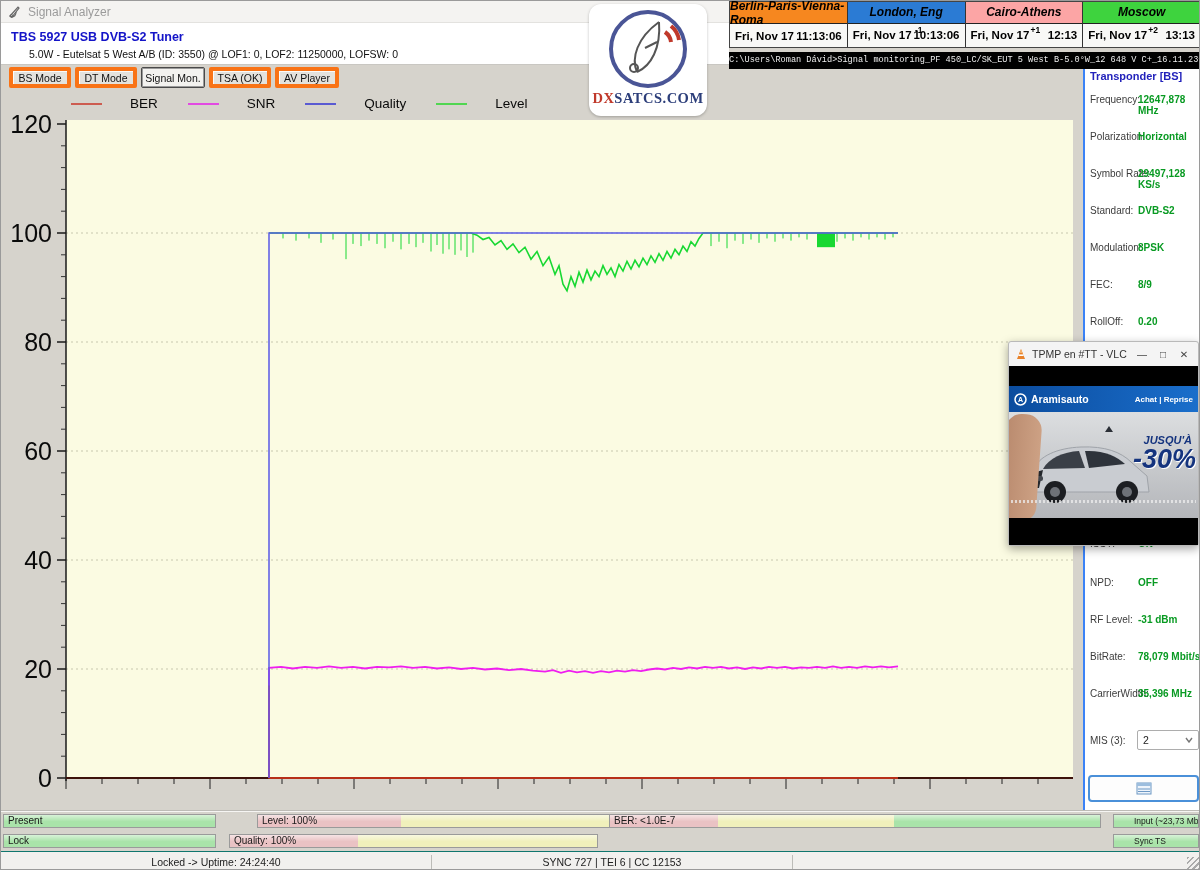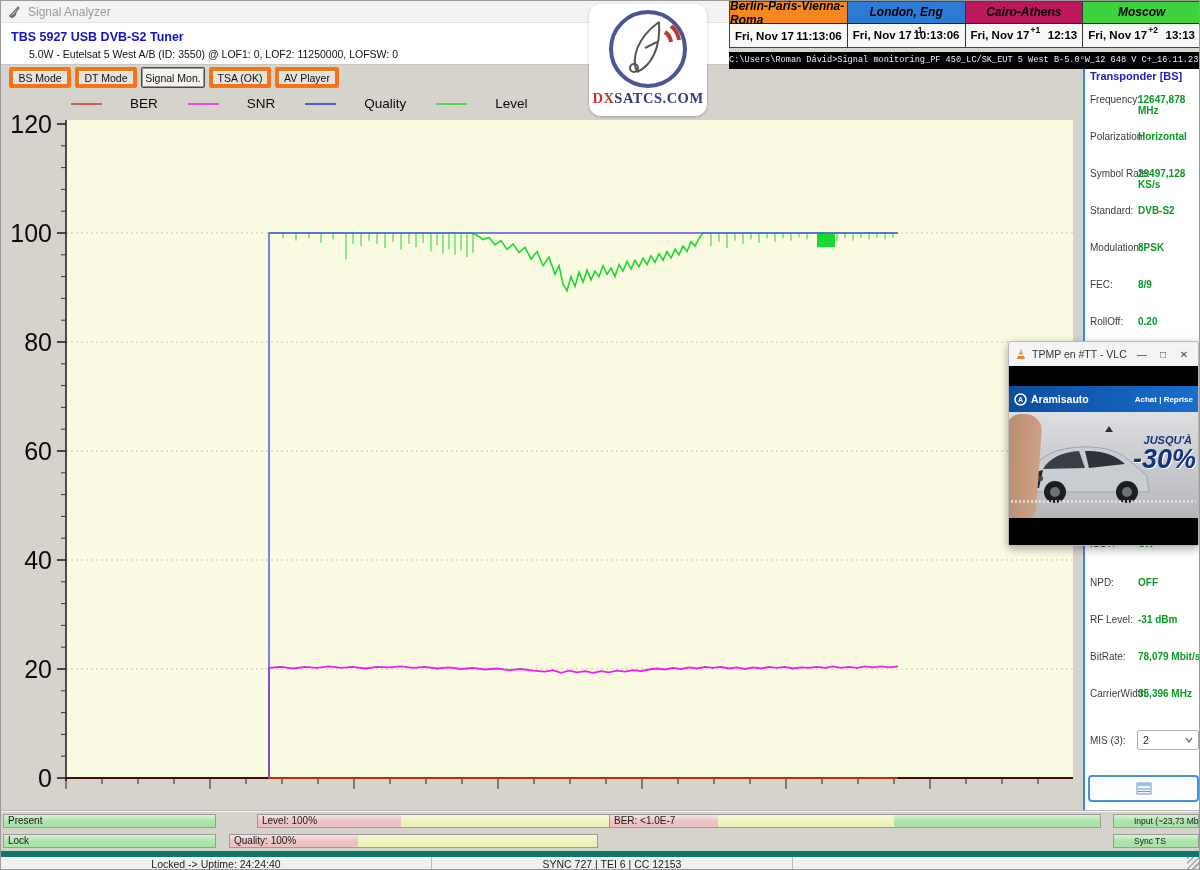--- a/index.html
+++ b/index.html
@@ -83,21 +83,21 @@
   .bar-green{background-color:#a9e3a9;}
   .bar-lvl{background-image:linear-gradient(180deg,rgba(255,255,255,.55),rgba(255,255,255,0) 55%),
            linear-gradient(90deg,#eac2c4 0 35%,#f0f0bb 35% 100%);}
   .bar-ber{background-image:linear-gradient(180deg,rgba(255,255,255,.55),rgba(255,255,255,0) 55%),
            linear-gradient(90deg,#eac2c4 0 22%,#f0f0bb 22% 58%,#a9e3a9 58% 100%);}
   .bar-snr{background-image:linear-gradient(180deg,rgba(255,255,255,.55),rgba(255,255,255,0) 55%),
            linear-gradient(90deg,#eac2c4 0 58%,#f0f0bb 58% 82%,#a9e3a9 82% 97%,#d8d8d8 97% 100%);}
   .bar-sm{font-size:8.5px;padding-left:20px;}
   .groove{position:absolute;left:0;top:809px;width:1200px;height:2px;background:#f6f5f3;border-top:1px solid #bdbbb6;}
   
-  .statusbar{position:absolute;left:0;top:850px;width:1200px;height:20px;background:#f1f0ee;border-top:6px solid #0f766e;
+  .statusbar{position:absolute;left:0;top:850px;width:1200px;height:20px;background:#f1f0ee;border-top:1px solid #0f766e;
              display:flex;align-items:center;font-size:10.5px;color:#222;}
   .sb-sec{display:flex;align-items:center;justify-content:center;height:100%;}
   .sb-div{width:1px;height:14px;background:#bcbcb8;}
   .grip{position:absolute;right:2px;bottom:2px;width:12px;height:12px;
         background:repeating-linear-gradient(135deg,#aaa 0 1.5px,transparent 1.5px 4px);}
 </style>
 </head>
 <body>
 
 <div class="app">
@@ -139,21 +139,21 @@
     </div>
     <div class="clock">
       <div class="clock-head" style="background: rgb(43, 123, 212);">London, Eng</div>
       <div class="clock-body">
         <span>Fri, Nov 17</span>
         <span class="clock-offset">-1</span>
         <span>10:13:06</span>
       </div>
     </div>
     <div class="clock">
-      <div class="clock-head" style="background: #be185d;">Cairo-Athens</div>
+      <div class="clock-head" style="background: #fca5a5;">Cairo-Athens</div>
       <div class="clock-body">
         <span>Fri, Nov 17</span>
         <span class="clock-offset">+1</span>
         <span>12:13</span>
       </div>
     </div>
     <div class="clock">
       <div class="clock-head" style="background: rgb(62, 211, 62);">Moscow</div>
       <div class="clock-body">
         <span>Fri, Nov 17</span>

